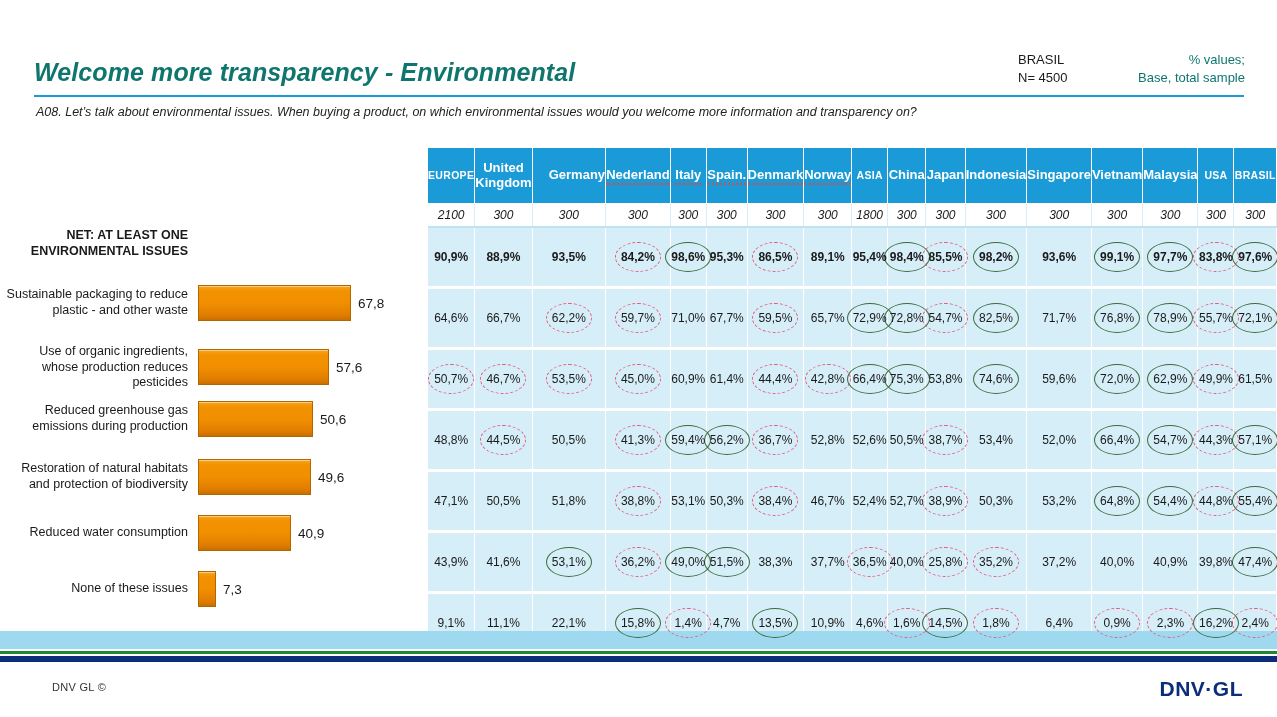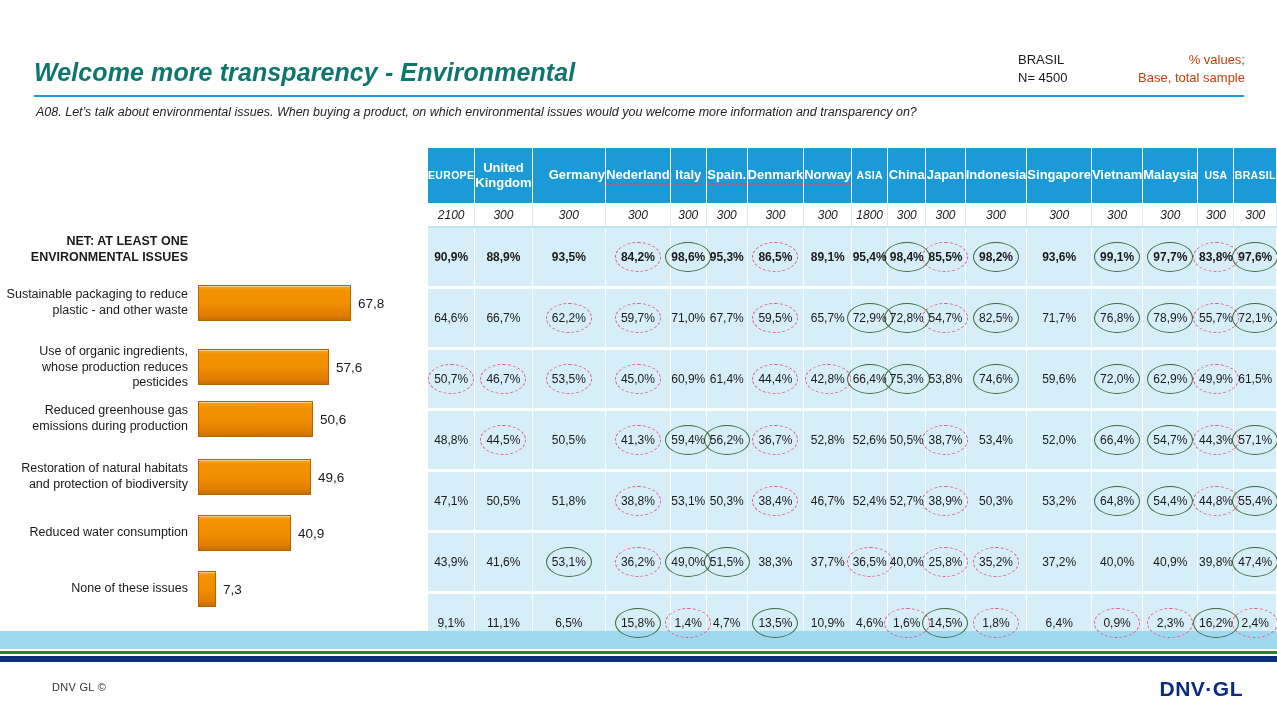--- a/index.html
+++ b/index.html
@@ -21,21 +21,21 @@
   #question-text{
     position:absolute;left:36px;top:104px;width:940px;
     font-size:12.5px;font-style:italic;line-height:1.42;color:#222;
   }
   #total-block{
     position:absolute;left:1018px;top:51px;
     font-size:13px;line-height:1.35;color:#1a1a1a;
   }
   #base-block{
     position:absolute;left:1125px;top:51px;width:120px;
-    font-size:13px;line-height:1.35;color:#c2410c;text-align:right;
+    font-size:13px;line-height:1.35;color:#0f766e;text-align:right;
   }
   
   #bar-panel{position:absolute;left:0;top:210px;width:428px;height:410px;}
   .bar-row{position:absolute;left:0;width:428px;display:flex;align-items:center;}
   .bar-label{
     width:188px;text-align:right;padding-right:10px;
     font-size:12.5px;line-height:1.25;color:#1a1a1a;
   }
   .bar-label.net{font-weight:bold;font-size:12.5px;}
   .bar-wrap{position:relative;height:34px;display:flex;align-items:center;}
@@ -119,21 +119,21 @@
 <div id="total-block">
   <div>BRASIL</div>
   <div>N= 4500</div>
 </div>
 <div id="base-block">
   <div>% values;</div>
   <div>Base, total sample</div>
 </div>
 
 <div id="bar-panel">
-    <div class="bar-row" style="top: 24px;">
+    <div class="bar-row" style="top: 18px;">
       <div class="bar-label net" style="width: 188px;">NET: AT LEAST ONE ENVIRONMENTAL ISSUES</div>
     </div>
     <div class="bar-row" style="top: 76px;">
       <div class="bar-label " style="width: 188px;">Sustainable packaging to reduce plastic - and other waste</div>
       <div class="bar-wrap">
         <div class="bar" style="width: 151px;"></div>
         <div class="bar-val">67,8</div>
       </div>
     </div>
     <div class="bar-row" style="top: 134px;">
@@ -802,21 +802,21 @@
               <span class="cellval">9,1%</span>
             </div>
           </td>
           <td>
             <div class="cellbox">
               <span class="cellval">11,1%</span>
             </div>
           </td>
           <td>
             <div class="cellbox">
-              <span class="cellval">6,5%</span>
+              <span class="cellval">22,1%</span>
             </div>
           </td>
           <td>
             <div class="cellbox">
               <span class="ell high"></span>
               <span class="cellval">15,8%</span>
             </div>
           </td>
           <td>
             <div class="cellbox">

